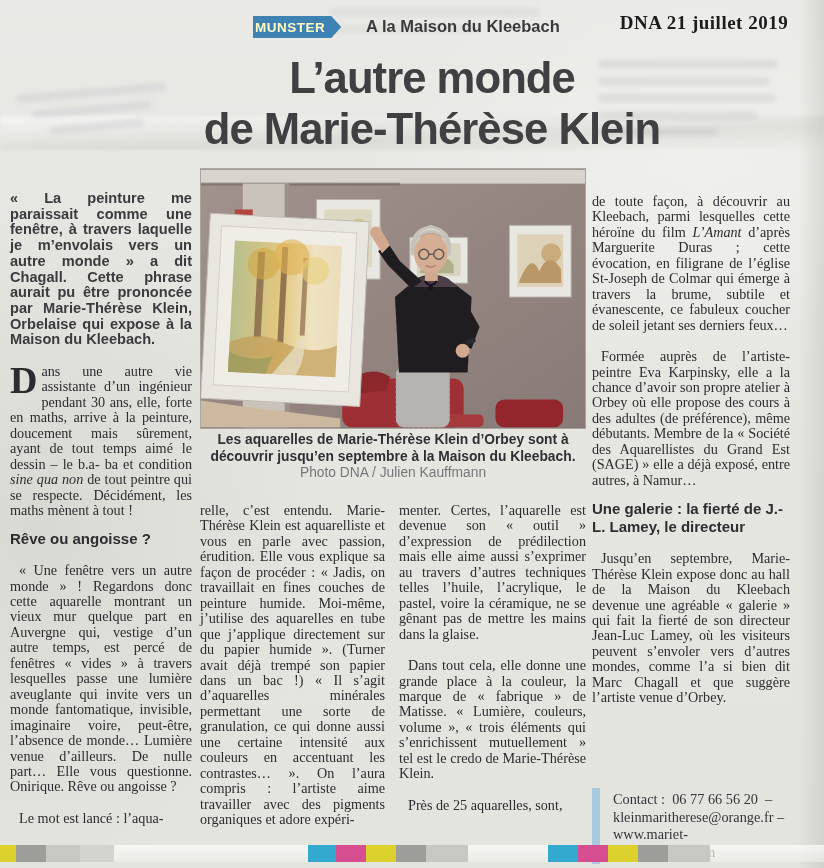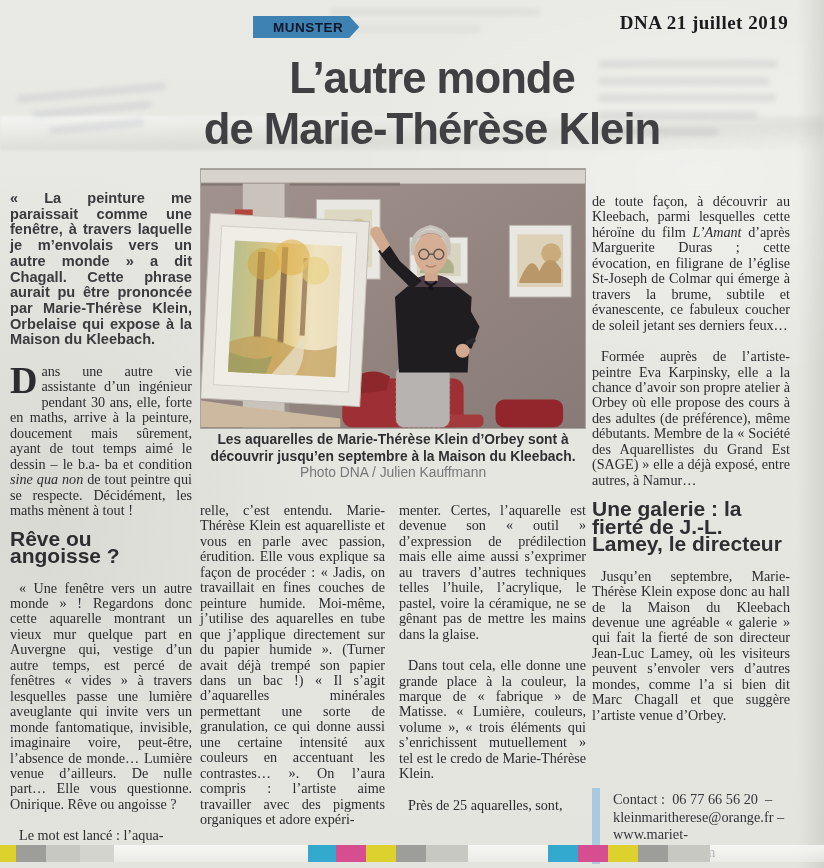--- a/index.html
+++ b/index.html
@@ -16,42 +16,42 @@
   .crease{position:absolute;left:0;top:116px;width:824px;height:34px;pointer-events:none;
     background:linear-gradient(178deg, rgba(255,255,255,.55) 0%, rgba(170,170,163,.20) 60%, transparent 100%);
     filter:blur(1.5px);}
   .edge-shade{position:absolute;right:0;top:0;width:26px;height:868px;pointer-events:none;
     background:linear-gradient(270deg, rgba(160,160,152,.25), transparent);}
   .ghost{position:absolute;pointer-events:none;filter:blur(2px);}
   .ghost .gl{height:8px;margin-bottom:9px;border-radius:4px;background:rgba(96,108,140,.11);}
   .ghost.g-right .gl{background:rgba(112,115,124,.12);}
 
   
-  .badge{position:absolute;left:253px;top:16px;height:22px;padding:0 16px 0 20px;
+  .badge{position:absolute;left:253px;top:16px;height:22px;padding:0 16px 0 2px;
     display:flex;align-items:center;
-    font-family:"Liberation Sans",sans-serif;font-weight:bold;font-size:13.5px;letter-spacing:.5px;color:#0f172a;
+    font-family:"Liberation Sans",sans-serif;font-weight:bold;font-size:13.5px;letter-spacing:.5px;color:#fef9c3;
     clip-path:polygon(0 0, calc(100% - 10px) 0, 100% 50%, calc(100% - 10px) 100%, 0 100%);justify-content:flex-end;}
   .kicker{position:absolute;left:366px;top:17px;font-family:"Liberation Sans",sans-serif;
     font-weight:bold;font-size:16.5px;color:#3a3a3d;}
   .edition-date{position:absolute;left:594px;top:12px;width:220px;text-align:center;
     font-family:"Liberation Serif",serif;font-weight:bold;font-size:19px;letter-spacing:.5px;color:#1c1c1f;}
 
   
   .headline{position:absolute;left:100px;top:52px;width:664px;text-align:center;
     font-family:"Liberation Sans",sans-serif;font-weight:bold;color:#404043;
     font-size:45px;line-height:51px;letter-spacing:-1px;transform:scaleX(.97);}
 
   
   .col{position:absolute;text-align:justify;font-size:14.2px;line-height:15.45px;color:#2c2c30;}
   .col p{margin:16px 0 1px 0;}
   .col p.indent{text-indent:9px;}
   .lead{font-family:"Liberation Sans",sans-serif;font-weight:bold;font-size:14.6px;
     line-height:15.7px;color:#3b3b3f;text-align:justify;margin:0 0 8px 0;}
   .dropcap{float:left;font-weight:bold;font-size:38px;line-height:29px;padding:2px 4px 0 0;color:#2c2c30;}
-  .subhead{font-family:"Liberation Sans",sans-serif;font-weight:bold;font-size:21px;
+  .subhead{font-family:"Liberation Sans",sans-serif;font-weight:bold;font-size:15px;
     line-height:17.5px;color:#2e2e32;text-align:left;margin:9px 0 3px 0;}
   .col i{font-style:italic;}
 
   
   figure{margin:0;padding:0;}
   .photo-wrap{position:absolute;left:200px;top:168px;width:386px;height:261px;
     border:1px solid #a9a59f;box-sizing:border-box;background:#8f8381;
     box-shadow:inset 0 0 18px rgba(0,0,0,.18);}
   .caption{position:absolute;left:200px;top:432px;width:386px;
     font-family:"Liberation Sans",sans-serif;font-size:13.8px;line-height:16.5px;
@@ -88,20 +88,21 @@
       <div class="gl" style="width:120px"></div>
   </div>
   <div class="ghost g-right" style="left:330px;top:8px;width:230px;">
     <div class="gl" style="width:210px;opacity:.6"></div>
       <div class="gl" style="width:150px;opacity:.5"></div>
   </div>
 
   <div class="badge" style="background:#3d82b2;" title="MUNSTER">
     <span>MUNSTER</span>
   </div>
+  <div class="kicker">A la Maison du Kleebach</div>
   <div class="edition-date">DNA 21 juillet 2019</div>
 
   <h1 class="headline" style="margin:0;">
     <div>L’autre monde</div>
     <div>de Marie-Thérèse Klein</div>
   </h1>
 
   <div class="col" style="left:10px;top:175px;width:182px;">
     <p class="lead">«&nbsp;La peinture me paraissait comme une fenêtre, à travers laquelle je m’envolais vers un autre monde&nbsp;» a dit Chagall. Cette phrase aurait pu être prononcée par Marie-Thérèse Klein, Orbelaise qui expose à la Maison du Kleebach.</p>
     <p><span class="dropcap">D</span><span>ans une autre vie assistante d’un ingénieur pendant 30 ans, elle, forte en maths, arrive à la peinture, doucement mais sûrement, ayant de tout temps aimé le dessin – le b.a- ba et condition </span><i>sine qua non</i><span> de tout peintre qui se respecte. Décidément, les maths mènent à tout&nbsp;!</span></p>

